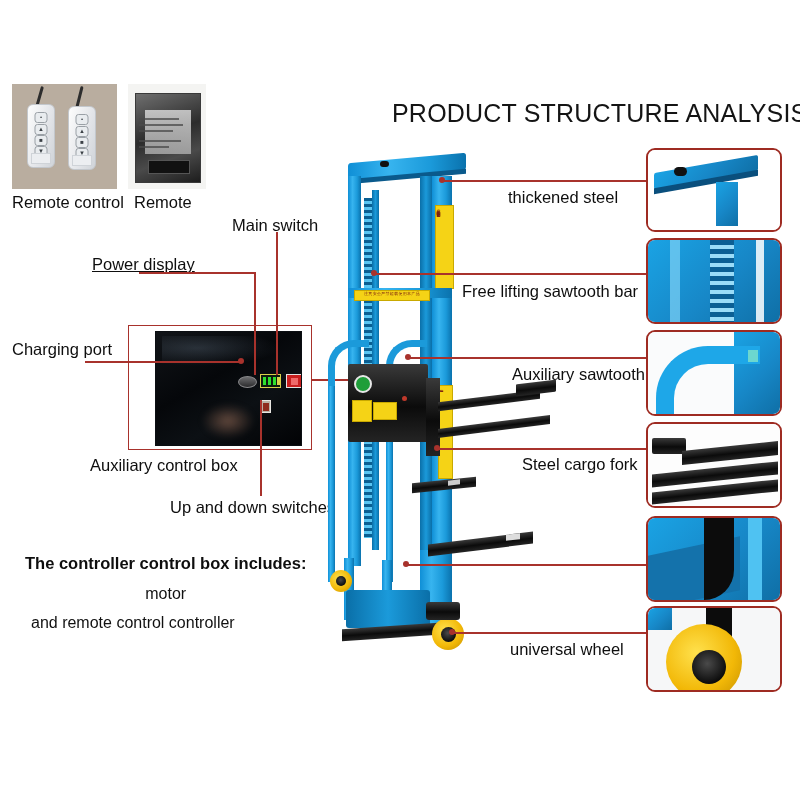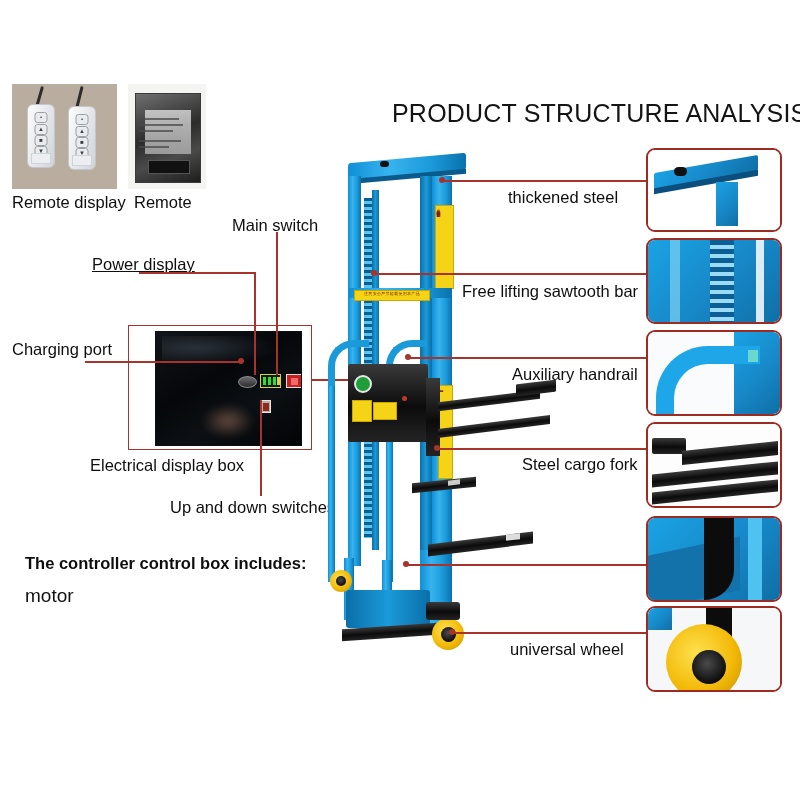--- a/index.html
+++ b/index.html
@@ -130,27 +130,27 @@
       <div class="chg-plate"></div>
       <div class="chg-line" style="top:24px;width:40px;"></div>
       <div class="chg-line" style="top:30px;width:44px;"></div>
       <div class="chg-line" style="top:36px;width:34px;"></div>
       <div class="chg-line" style="top:46px;width:42px;"></div>
       <div class="chg-line" style="top:52px;width:30px;"></div>
       <div class="chg-vent"></div>
     </div>
   </div>
 
-  <div class="abs lbl" style="left:12px;top:194px;">Remote display</div>
+  <div class="abs lbl" style="left:12px;top:194px;">Remote control</div>
   <div class="abs lbl" style="left:134px;top:194px;">Remote</div>
 
   <div class="abs lbl" style="left:232px;top:217px;">Main switch</div>
   <div class="abs lbl" style="left:92px;top:256px;text-decoration:underline;">Power display</div>
   <div class="abs lbl" style="left:12px;top:341px;">Charging port</div>
-  <div class="abs lbl" style="left:90px;top:457px;">Electrical display box</div>
+  <div class="abs lbl" style="left:90px;top:457px;">Auxiliary control box</div>
   <div class="abs lbl" style="left:170px;top:499px;">Up and down switches</div>
 
   <div class="abs photo" id="ecb-photo">
     <div class="glare"></div>
     <div class="blur"></div>
     <div class="port"></div>
     <div class="pdisp">
       <i style="left:2px;"></i>
         <i style="left:7px;"></i>
         <i style="left:12px;"></i>
@@ -174,21 +174,22 @@
   <div class="abs rline hline" style="left:85px;top:361px;width:157px;"></div>
   <div class="abs dot" style="left:238px;top:358px;"></div>
 
   <div class="abs rline vline" style="left:260px;top:400px;height:96px;"></div>
 
   <div class="abs rline hline" style="left:312px;top:379px;width:58px;"></div>
   <div class="abs dot" style="left:366px;top:376px;"></div>
 
   <div class="abs" style="left:25px;top:554px;">
     <div style="font-size:16.5px;font-weight:bold;color:#0e0e0e;white-space:nowrap;">The controller control box includes:</div>
-    <div style="font-size:19px;margin-top:12px;">motor</div>
+    <div style="font-size:16px;margin-top:12px;text-align:center;">motor</div>
+    <div style="font-size:16px;margin-top:11px;margin-left:6px;">and remote control controller</div>
   </div>
 
   <div class="abs" id="machine">
 
     <div class="abs steel" style="left:28px;top:8px;width:118px;height:17px;
          transform:skewY(-5deg);border-radius:3px;"></div>
     <div class="abs" style="left:28px;top:24px;width:118px;height:5px;background:#0a5a8c;
          transform:skewY(-5deg);"></div>
     <div class="abs" style="left:60px;top:11px;width:9px;height:6px;border-radius:3px;background:#111;"></div>
 
@@ -297,21 +298,21 @@
   <div class="abs dbox" style="left:646px;top:606px;width:132px;height:82px;">
     <div class="abs" style="left:0;top:0;width:132px;height:82px;background:#f6f7f8;"></div>
     <div class="abs db-blue" style="left:0;top:0;width:24px;height:22px;"></div>
     <div class="abs" style="left:58px;top:0;width:26px;height:40px;background:#0c0c0c;"></div>
     <div class="abs wheel-y" style="left:18px;top:16px;width:76px;height:76px;"></div>
     <div class="abs wheel-h" style="left:44px;top:42px;width:34px;height:34px;"></div>
   </div>
 
   <div class="abs lbl" style="left:508px;top:189px;">thickened steel</div>
   <div class="abs lbl" style="left:462px;top:283px;">Free lifting sawtooth bar</div>
-  <div class="abs lbl" style="left:512px;top:366px;">Auxiliary handrail</div>
+  <div class="abs lbl" style="left:512px;top:366px;">Auxiliary sawtooth</div>
   <div class="abs lbl" style="left:522px;top:456px;">Steel cargo fork</div>
   <div class="abs lbl" style="left:510px;top:641px;">universal wheel</div>
 
   <div class="abs rline hline" style="left:442px;top:180px;width:204px;"></div>
   <div class="abs dot" style="left:439px;top:177px;"></div>
 
   <div class="abs rline hline" style="left:374px;top:273px;width:272px;"></div>
   <div class="abs dot" style="left:371px;top:270px;"></div>
 
   <div class="abs rline hline" style="left:408px;top:357px;width:238px;"></div>

